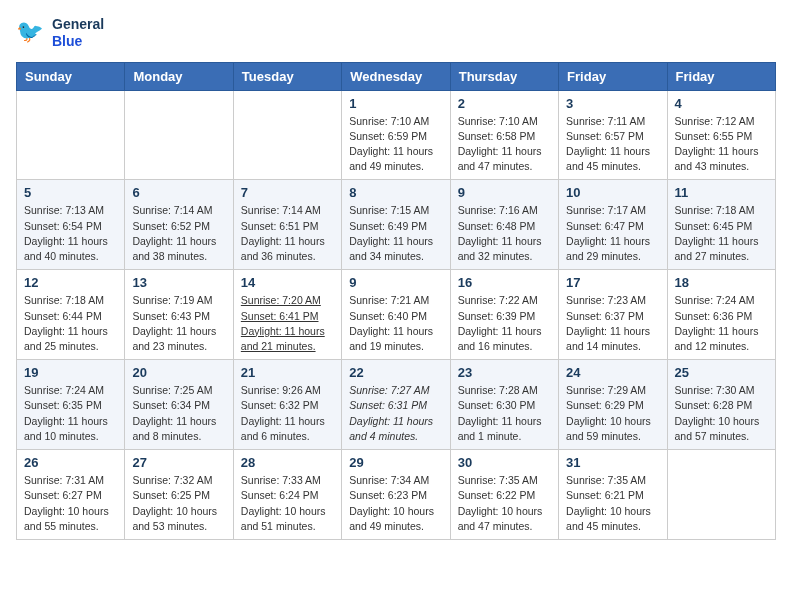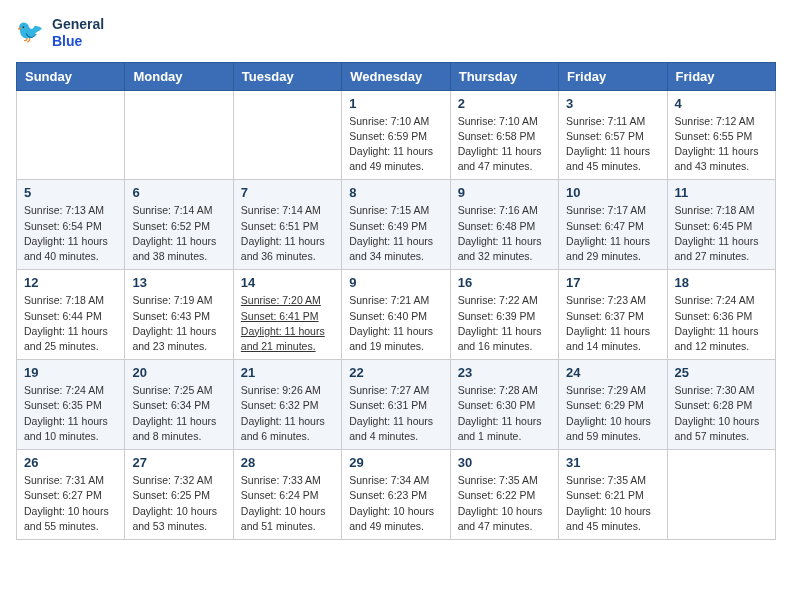--- a/index.html
+++ b/index.html
@@ -268,21 +268,21 @@
         </td>
         <td class="row-odd">
           <span class="day-number">21</span>
           <div class="day-info" style="white-space: pre-line;">Sunrise: 9:26 AM
 Sunset: 6:32 PM
 Daylight: 11 hours
 and 6 minutes.</div>
         </td>
         <td class="row-odd">
           <span class="day-number">22</span>
-          <div class="day-info" style="white-space: pre-line;">Sunrise: 7:27 AM
+          <div class="day-info" style="white-space: pre-line; font-style: italic;">Sunrise: 7:27 AM
 Sunset: 6:31 PM
 Daylight: 11 hours
 and 4 minutes.</div>
         </td>
         <td class="row-odd">
           <span class="day-number">23</span>
           <div class="day-info" style="white-space: pre-line;">Sunrise: 7:28 AM
 Sunset: 6:30 PM
 Daylight: 11 hours
 and 1 minute.</div>

